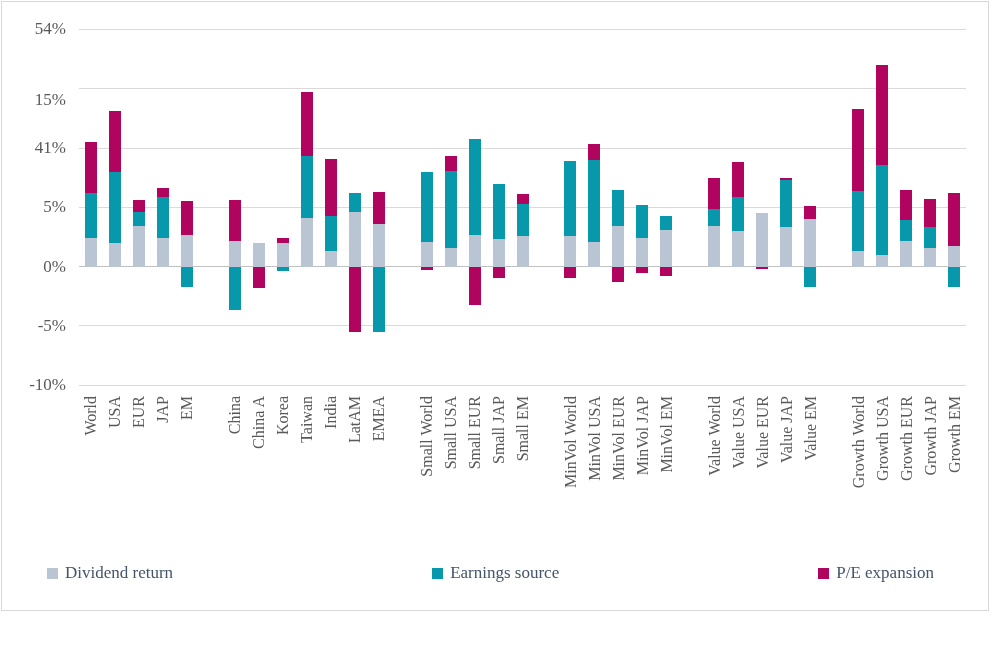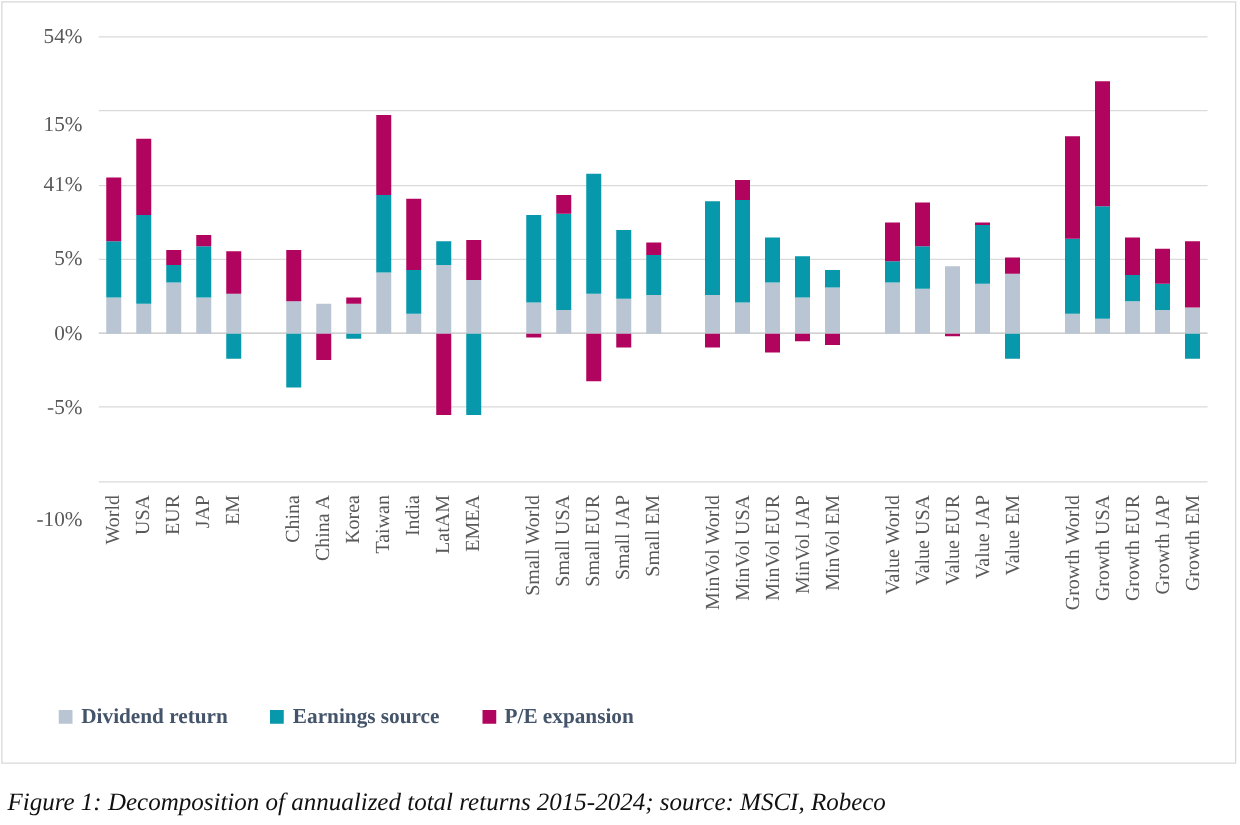--- a/index.html
+++ b/index.html
@@ -5,21 +5,21 @@
   html,body{margin:0;padding:0;background:#ffffff;}
   body{width:992px;height:660px;position:relative;font-family:"Liberation Serif", serif;overflow:hidden;}
   #root{position:absolute;left:0;top:0;width:992px;height:660px;}
   .chart-border{position:absolute;left:1px;top:1px;width:986px;height:608px;border:1px solid #d8d8d8;background:#ffffff;}
   .gridline{position:absolute;height:1px;background:#dadada;}
   .gridline.zero{background:#c1c1c1;}
   .ytick{position:absolute;left:10px;width:56px;text-align:right;font-size:17px;line-height:18px;color:#595959;}
   .bar-seg{position:absolute;width:12px;}
   .xlabel-box{position:absolute;width:19px;height:150px;overflow:visible;}
   .xlabel-box span{display:block;writing-mode:vertical-rl;transform:rotate(180deg);white-space:nowrap;font-size:16px;line-height:19px;color:#595959;}
-  #legend{position:absolute;left:79px;width:887px;top:562px;height:22px;display:flex;justify-content:flex-start;align-items:center;gap:34px;transform:translateX(-32px);font-weight:bold;}
+  #legend{position:absolute;left:79px;width:887px;top:562px;height:22px;display:flex;justify-content:space-between;align-items:center;gap:34px;transform:translateX(-32px);}
   .legend-item{display:flex;align-items:center;gap:7px;}
   .legend-swatch{width:11px;height:11px;display:inline-block;}
   .legend-label{font-size:17px;color:#44546a;line-height:18px;}
   #caption{position:absolute;left:6px;top:629px;width:980px;font-size:20px;font-style:italic;color:#111111;line-height:26px;}
 </style>
 </head>
 <body>
 
 <div id="root">
   <div class="chart-border"></div>
@@ -30,21 +30,21 @@
       <div class="ytick" style="top: 91px;">15%</div>
       <div class="gridline" style="left: 79px; width: 887px; top: 147.53px;"></div>
       <div class="ytick" style="top: 139.03px;">41%</div>
       <div class="gridline" style="left: 79px; width: 887px; top: 206.815px;"></div>
       <div class="ytick" style="top: 198.315px;">5%</div>
       <div class="gridline zero" style="left: 79px; width: 887px; top: 266.1px;"></div>
       <div class="ytick" style="top: 257.6px;">0%</div>
       <div class="gridline" style="left: 79px; width: 887px; top: 325.385px;"></div>
       <div class="ytick" style="top: 316.885px;">-5%</div>
       <div class="gridline" style="left: 79px; width: 887px; top: 384.67px;"></div>
-      <div class="ytick" style="top: 376.17px; margin-top: 31px;">-10%</div>
+      <div class="ytick" style="top: 376.17px;">-10%</div>
       <div class="bar-seg" style="background: rgb(185, 197, 211); left: 84.9865px; top: 238.143px; height: 28.4568px;"></div>
       <div class="bar-seg" style="background: rgb(8, 152, 172); left: 84.9865px; top: 193.087px; height: 45.0566px;"></div>
       <div class="bar-seg" style="background: rgb(177, 4, 94); left: 84.9865px; top: 142.101px; height: 50.9851px;"></div>
       <div class="xlabel-box" style="left: 81.4865px; top: 396px;">
         <span>World</span>
       </div>
       <div class="bar-seg" style="background: rgb(185, 197, 211); left: 108.959px; top: 242.886px; height: 23.714px;"></div>
       <div class="bar-seg" style="background: rgb(8, 152, 172); left: 108.959px; top: 171.744px; height: 71.142px;"></div>
       <div class="bar-seg" style="background: rgb(177, 4, 94); left: 108.959px; top: 111.273px; height: 60.4707px;"></div>
       <div class="xlabel-box" style="left: 105.459px; top: 396px;">
@@ -236,14 +236,13 @@
       </div>
       <div class="legend-item">
         <span class="legend-swatch" style="background: rgb(8, 152, 172);"></span>
         <span class="legend-label">Earnings source</span>
       </div>
       <div class="legend-item">
         <span class="legend-swatch" style="background: rgb(177, 4, 94);"></span>
         <span class="legend-label">P/E expansion</span>
       </div>
     </div>
-  <div id="caption">Figure 1: Decomposition of annualized total returns 2015-2024; source: MSCI, Robeco</div>
 </div>
 
 </body></html>

